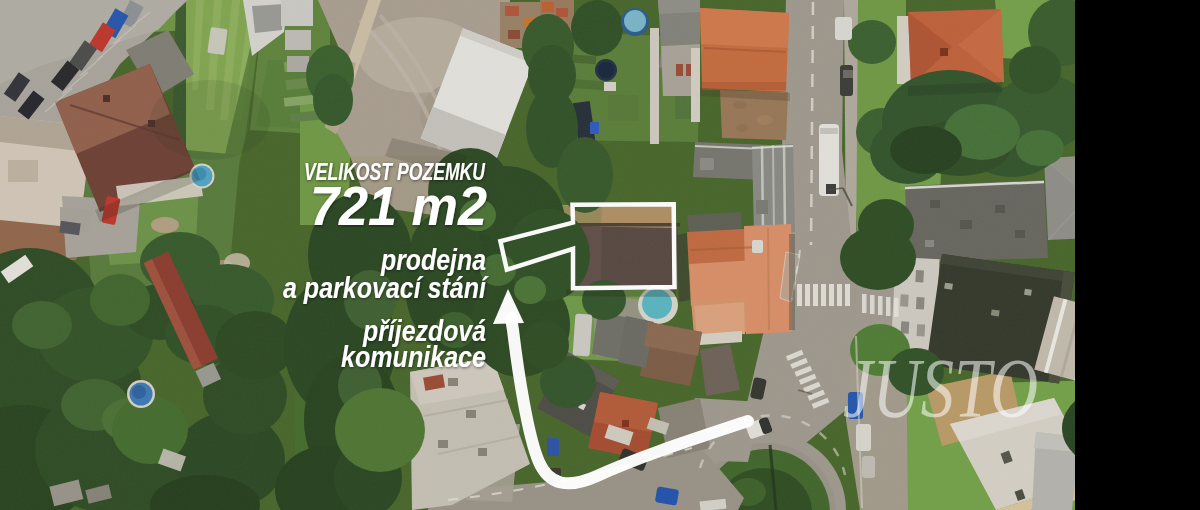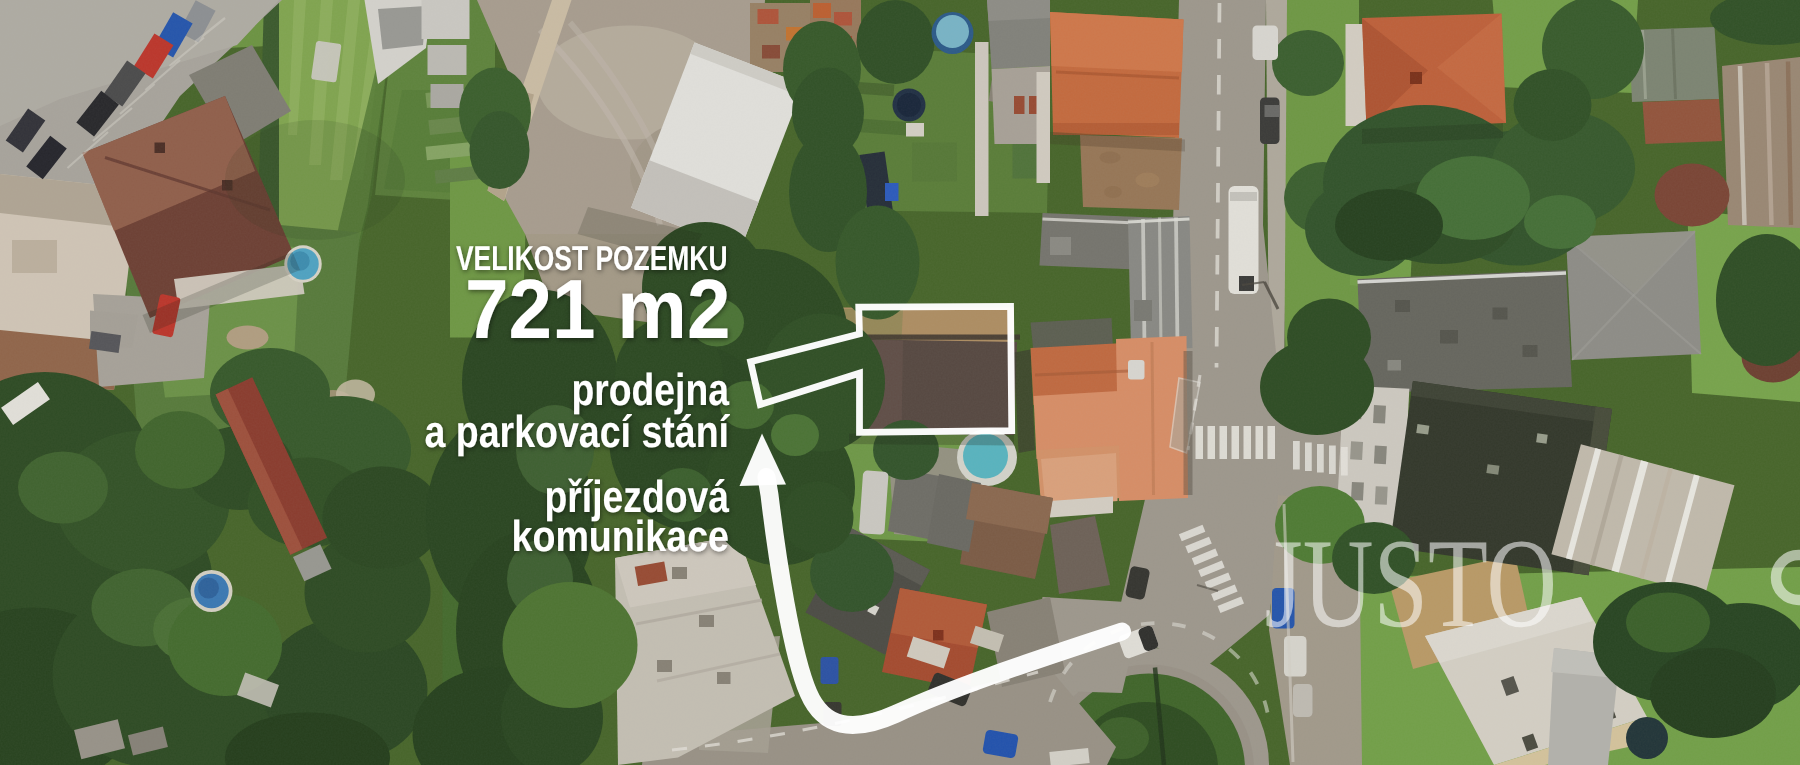--- a/index.html
+++ b/index.html
@@ -1,16 +1,16 @@
 <!DOCTYPE html>
 <html><head>
 <meta charset="utf-8">
 <style>
 html,body{margin:0;padding:0;background:#000;}
-.stage{position:relative;width:1200px;height:510px;overflow:hidden;font-family:"Liberation Sans",sans-serif;}
+.stage{position:relative;width:1075px;height:510px;overflow:hidden;font-family:"Liberation Sans",sans-serif;font-style:italic;}
 </style>
 </head>
 <body>
 <div class="stage">
 <svg width="1200" height="510" viewBox="0 0 1200 510">
 <defs>
 <filter id="ds" x="-20%" y="-20%" width="140%" height="140%">
 <feDropShadow dx="0.5" dy="1" stdDeviation="1.6" flood-color="#000000" flood-opacity="0.5"></feDropShadow>
 </filter>
 <filter id="soft" x="-30%" y="-30%" width="160%" height="160%">

